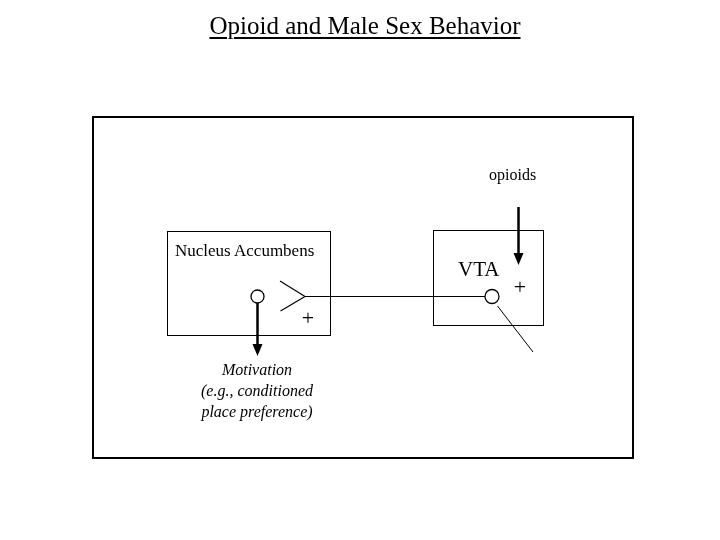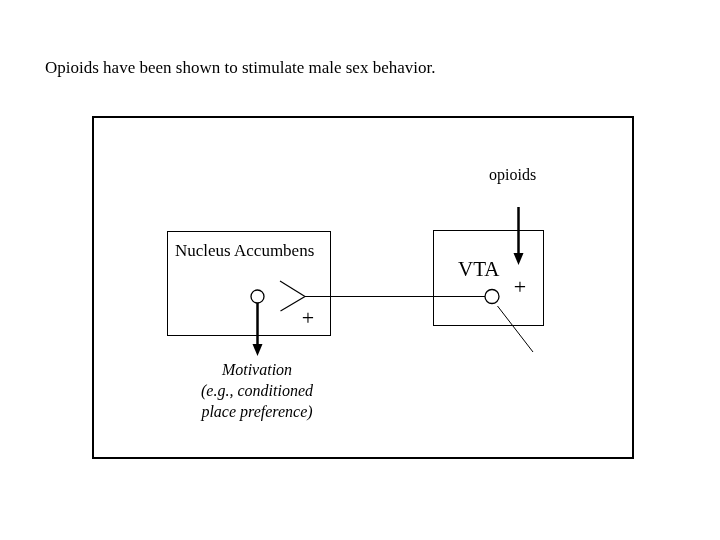--- a/index.html
+++ b/index.html
@@ -109,22 +109,22 @@
     width: 720px;
     height: 540px;
     pointer-events: none;
   }
 </style>
 </head>
 <body>
 
 <div class="slide">
 
+  <div class="title">Opioid and Male Sex Behavior</div>
 
-  <div class="subtitle">Opioids have been shown to stimulate male sex behavior.</div>
 
   <div class="outer-box"></div>
 
   <div class="nac-box">
     <div class="nac-label">Nucleus Accumbens</div>
   </div>
 
   <div class="vta-box">
     <div class="vta-label">VTA</div>
   </div>

